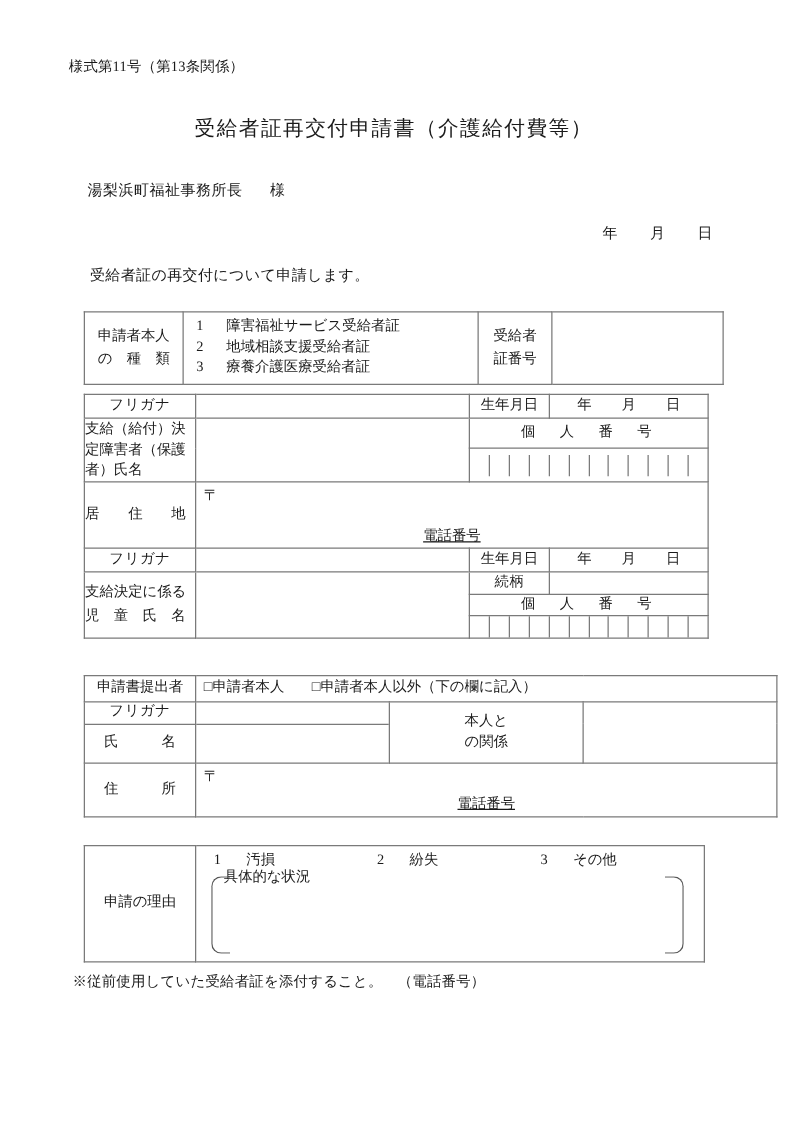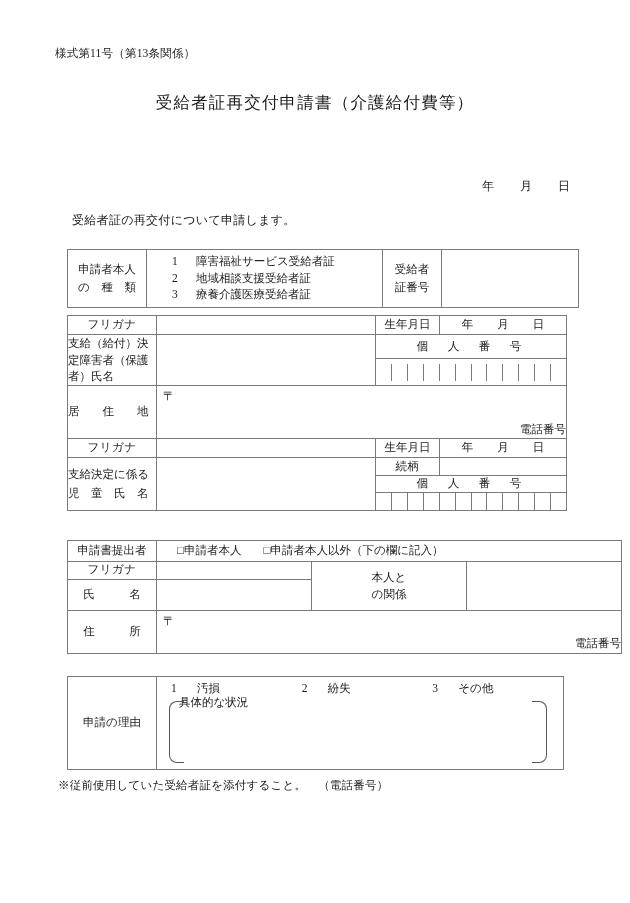--- a/index.html
+++ b/index.html
@@ -108,21 +108,21 @@
   }
   .pad4 { padding: 2px 5px; }
   .dashed-bottom { border-bottom: 1px dashed #8c8c8c !important; }
 
   
   #tbl-type { left: 67px; top: 249px; width: 497px; }
   #tbl-type td.type-label { width: 78px; text-align: center; line-height: 1.5; }
   #tbl-type td.type-items { width: 225px; padding: 3px 0 4px 10px; }
   #tbl-type td.type-num-label { width: 58px; text-align: center; line-height: 1.5; }
   #tbl-type td.type-num-val { width: 136px; }
-  .type-row { white-space: nowrap; line-height: 1.45; margin-left: 15px; }
+  .type-row { white-space: nowrap; line-height: 1.45; }
   .type-row .idx { display: inline-block; width: 24px; }
 
   
   #tbl-person { left: 67px; top: 315px; width: 497px; }
   .c-label { width: 88px; }
   .c-value { width: 218px; }
   .c-sub { width: 63px; }
   .c-last { width: 126px; }
 
   .dob-label { text-align: center; white-space: nowrap; }
@@ -156,29 +156,30 @@
     padding: 2px 6px;
     box-sizing: border-box;
   }
   .postal .mark {
     position: absolute;
     left: 6px;
     top: 2px;
     font-size: 12px;
   }
   .tel-row {
-    text-align: right;
-    white-space: nowrap;
-    font-size: 11.5px;
+    text-align: center;
+    white-space: nowrap;
+    font-size: 11.5px;
+    text-decoration: underline;
   }
 
   
   #tbl-submit { left: 67px; top: 540px; width: 555px; }
   #tbl-submit .s-label { width: 88px; text-align: center; }
-  #tbl-submit .s-checks { padding: 2px 20px; white-space: nowrap; }
+  #tbl-submit .s-checks { padding: 2px 6px; white-space: nowrap; }
   #tbl-submit .s-checks .gap { display: inline-block; width: 22px; }
   #tbl-submit .s-rel-label { width: 52px; text-align: center; line-height: 1.4; }
   #tbl-submit .s-rel-val { width: 124px; }
 
   
   #tbl-reason { left: 67px; top: 676px; width: 497px; }
   #tbl-reason .r-label { width: 88px; text-align: center; }
   #tbl-reason .r-body { padding: 0; height: 92px; vertical-align: top; margin-left: 40px; }
   .reason-opts {
     display: flex;
@@ -223,20 +224,23 @@
 </style>
 </head>
 <body>
 
 <div class="page">
 
   <div class="form-no">様式第11号（第13条関係）</div>
 
   <div class="doc-title">受給者証再交付申請書（介護給付費等）</div>
 
+  <div class="addressee">
+    <span>湯梨浜町福祉事務所長</span><span class="sama">様</span>
+  </div>
 
   <div class="date-line">
     <span class="dl-y">年</span><span class="dl-m">月</span><span class="dl-d">日</span>
   </div>
 
   <div class="intro">受給者証の再交付について申請します。</div>
 
   <table class="tbl" id="tbl-type">
     <tbody>
         <tr>

